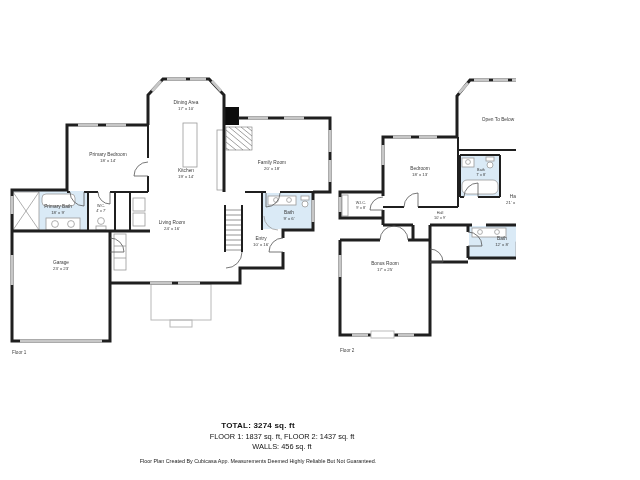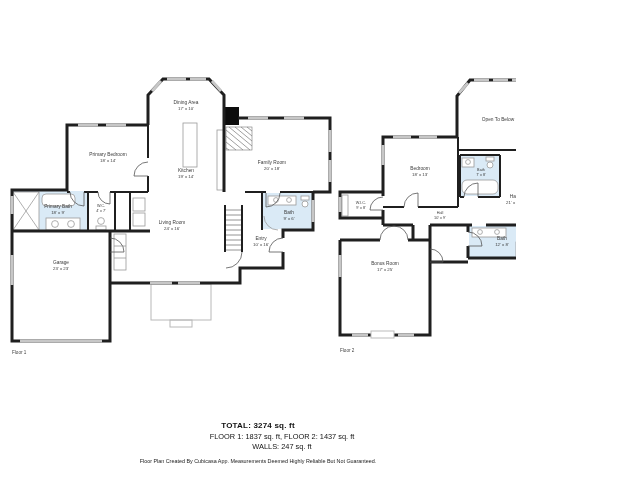--- a/index.html
+++ b/index.html
@@ -252,17 +252,17 @@
         </g>
       </g>
 
       <text class="fl" x="340" y="352">Floor 2</text>
     </g>
   </svg>
 
   <div class="summary">
     <div class="total">TOTAL: 3274 sq. ft</div>
     <div class="line">FLOOR 1: 1837 sq. ft, FLOOR 2: 1437 sq. ft</div>
-    <div class="line">WALLS: 247 sq. ft</div>
+    <div class="line">WALLS: 456 sq. ft</div>
     <div class="disclaimer">Floor Plan Created By Cubicasa App. Measurements Deemed Highly Reliable But Not Guaranteed.</div>
   </div>
 
 </div>
 
 </body></html>

